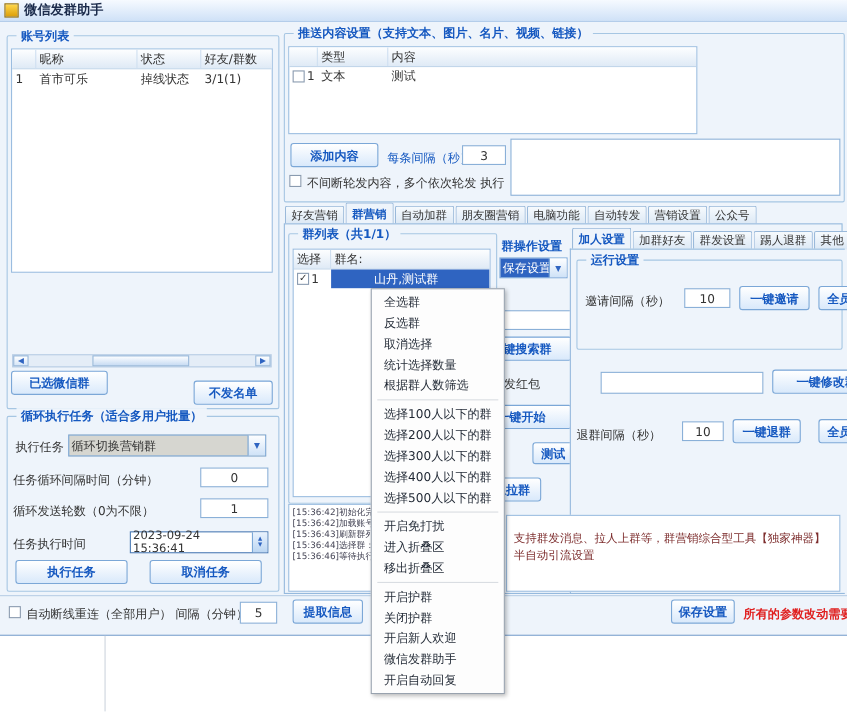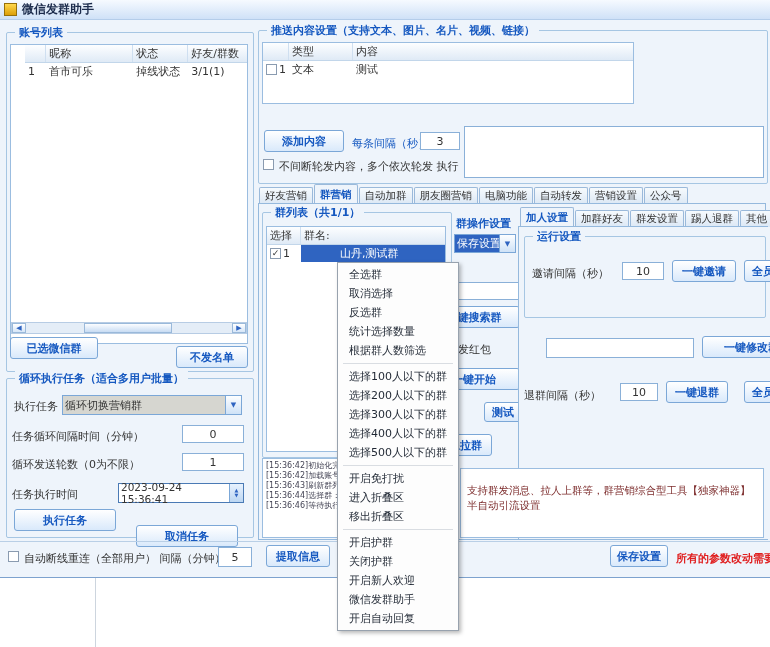--- a/index.html
+++ b/index.html
@@ -70,21 +70,21 @@
   <div class="win">
 
     <div class="titlebar">
       <span class="appicon"></span>
       <span class="title">微信发群助手</span>
     </div>
 
     <div class="gb" style="left:6px;top:32px;width:246px;height:338px;">
       <span class="lg">账号列表</span>
     </div>
-    <div class="tbl" style="left:10px;top:44px;width:238px;height:300px;padding-left:14px;">
+    <div class="tbl" style="left:10px;top:44px;width:238px;height:204px;">
       <div class="thead">
         <div class="th" style="width:22px;"></div>
         <div class="th" style="width:92px;">昵称</div>
         <div class="th" style="width:58px;">状态</div>
         <div class="th" style="width:62px;border-right:none;">好友/群数</div>
       </div>
       <div class="trow">
         <div class="td" style="width:22px;">1</div>
         <div class="td" style="width:92px;">首市可乐</div>
         <div class="td" style="width:58px;">掉线状态</div>
@@ -113,26 +113,26 @@
     <div class="inp num" style="left:182px;top:453px;width:62px;height:18px;">1</div>
     <div class="lbl" style="left:12px;top:487px;">任务执行时间</div>
     <div class="inp" style="left:118px;top:483px;width:126px;height:20px;border-color:#4a7ab5;padding:0;">
       <span style="flex:1;padding:0 2px;font-size:10.5px;">2023-09-24 15:36:41</span>
       <span class="spin">
           <span>▲</span>
           <span>▼</span>
         </span>
     </div>
     <div class="btn" style="left:14px;top:509px;width:102px;height:22px;">执行任务</div>
-    <div class="btn" style="left:136px;top:509px;width:102px;height:22px;margin-top:16px;">取消任务</div>
+    <div class="btn" style="left:136px;top:509px;width:102px;height:22px;">取消任务</div>
 
     <div class="gb" style="left:258px;top:30px;width:508px;height:152px;">
       <span class="lg">推送内容设置（支持文本、图片、名片、视频、链接）</span>
     </div>
-    <div class="tbl" style="left:262px;top:42px;width:372px;height:62px;">
+    <div class="tbl" style="left:262px;top:42px;width:372px;height:80px;">
       <div class="thead">
         <div class="th" style="width:26px;"></div>
         <div class="th" style="width:64px;">类型</div>
         <div class="th" style="flex:1;border-right:none;">内容</div>
       </div>
       <div class="trow">
         <div class="td" style="width:26px;display:flex;align-items:center;gap:2px;">
           <span class="cb"></span>
           <span>1</span>
         </div>
@@ -225,22 +225,22 @@
     <div class="inp num" style="left:218px;top:547px;width:34px;height:20px;">5</div>
     <div class="btn" style="left:266px;top:545px;width:64px;height:22px;">提取信息</div>
     <div class="btn" style="left:610px;top:545px;width:58px;height:22px;">保存设置</div>
     <div class="notice" style="left:676px;top:551px;">所有的参数改动需要保存</div>
   </div>
 
   <div class="vline" style="left:95px;top:578px;height:69px;"></div>
 
   <div class="menu" id="ctxMenu">
       <div class="mi">全选群</div>
+      <div class="mi">反选群</div>
       <div class="mi">取消选择</div>
-      <div class="mi">反选群</div>
       <div class="mi">统计选择数量</div>
       <div class="mi">根据群人数筛选</div>
       <div class="msep"></div>
       <div class="mi">选择100人以下的群</div>
       <div class="mi">选择200人以下的群</div>
       <div class="mi">选择300人以下的群</div>
       <div class="mi">选择400人以下的群</div>
       <div class="mi">选择500人以下的群</div>
       <div class="msep"></div>
       <div class="mi">开启免打扰</div>

